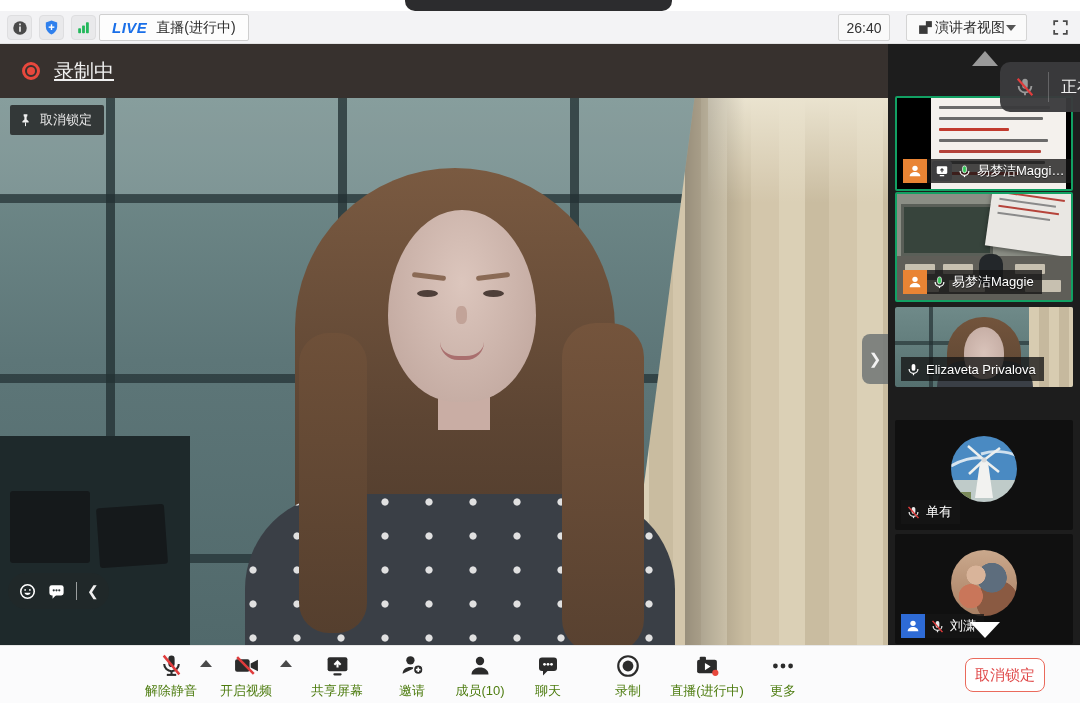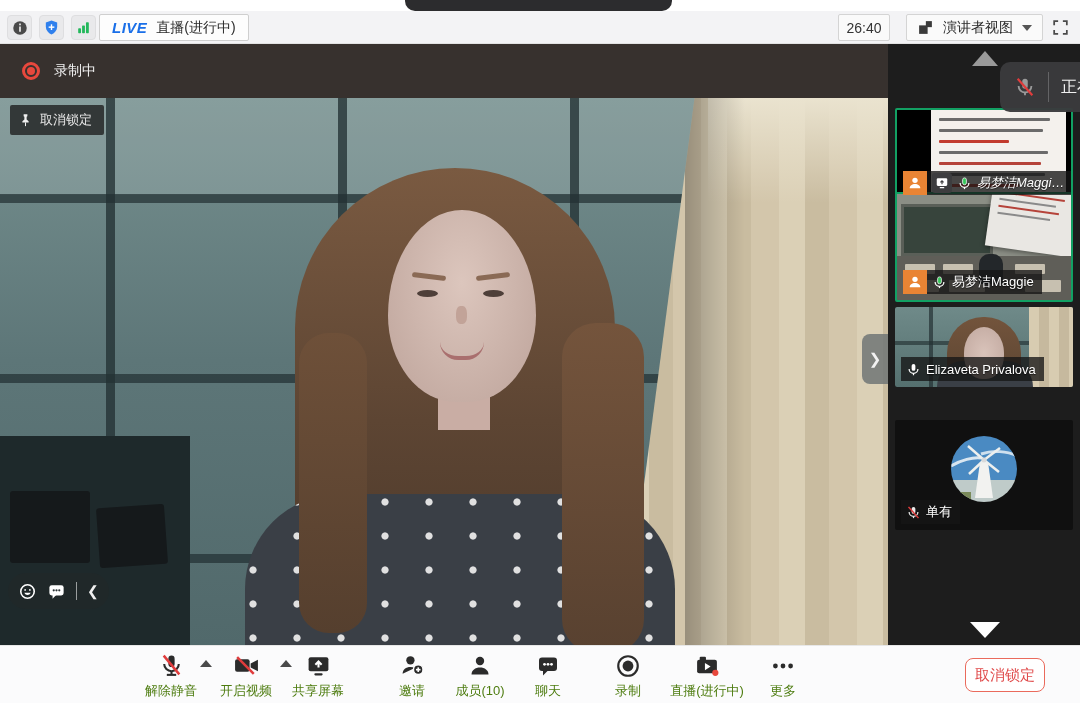--- a/index.html
+++ b/index.html
@@ -15,30 +15,30 @@
   .top-strip { left:0; top:0; width:1080px; height:11px; background:#ffffff; }
   .notch { left:405px; top:0; width:267px; height:11px; background:#2c2c2e; border-radius:0 0 10px 10px; }
 
   
   .top-bar { left:0; top:11px; width:1080px; height:33px; background:#f3f3f5; border-bottom:1px solid #e2e2e2; }
   .chip { position:absolute; top:4px; width:25px; height:25px; background:#e9e9eb; border:1px solid #dedee0; border-radius:4px; display:flex; align-items:center; justify-content:center; }
   .live-box { position:absolute; left:99px; top:3px; height:27px; padding:0 12px; background:#fdfdfd; border:1px solid #cfcfcf; border-radius:2px; display:flex; align-items:center; gap:9px; }
   .live-word { color:#1a6fe8; font-weight:bold; font-style:italic; font-size:15px; letter-spacing:.5px; }
   .live-status { color:#2b2b2b; font-size:14px; }
   .timer-box { position:absolute; left:838px; top:3px; width:52px; height:27px; background:#fafafa; border:1px solid #d4d4d4; border-radius:2px; display:flex; align-items:center; justify-content:center; font-size:14px; color:#333; }
-  .view-box { position:absolute; left:906px; top:3px; height:27px; padding:0 10px; background:#fafafa; border:1px solid #d4d4d4; border-radius:2px; display:flex; align-items:center; gap:9px; font-size:14px; color:#2b2b2b; }
+  .view-box { position:absolute; left:906px; top:3px; height:27px; padding:0 10px; background:#fafafa; border:1px solid #d4d4d4; border-radius:2px; display:flex; align-items:center; gap:1px; font-size:14px; color:#2b2b2b; }
   .caret-down { width:0; height:0; border-left:5px solid transparent; border-right:5px solid transparent; border-top:6px solid #555; }
   .fullscreen-chip { position:absolute; left:1048px; top:4px; width:25px; height:25px; display:flex; align-items:center; justify-content:center; }
 
   
   .stage { left:0; top:44px; width:888px; height:601px; background:#222; overflow:hidden; }
   .rec-banner { left:0; top:0; width:888px; height:54px; background:#37312e; display:flex; align-items:center; gap:14px; padding-left:22px; }
   .rec-dot { width:18px; height:18px; border:3px solid #e8483d; border-radius:50%; display:flex; align-items:center; justify-content:center; }
   .rec-dot::after { content:""; width:8px; height:8px; background:#e8483d; border-radius:50%; }
-  .rec-label { color:#f0f0f0; font-size:14px; }
+  .rec-label { color:#f0f0f0; font-size:20px;text-decoration:underline; }
 
   
   .video { left:0; top:54px; width:888px; height:547px; overflow:hidden; background:linear-gradient(180deg,#76908f 0%,#5d7678 48%,#51696b 100%); }
   .v-toplight { left:0; top:0; width:888px; height:97px; background:rgba(255,255,255,.13); }
   .gridline-v { top:0; width:9px; height:547px; background:rgba(35,49,51,.78); }
   .gridline-h { left:0; width:888px; height:9px; background:rgba(35,49,51,.72); }
   .desk-dark { left:0; top:338px; width:190px; height:209px; background:#1e292b; }
   .desk-block { background:#15191b; border-radius:3px; }
   .curtain { right:0; top:0; width:265px; height:547px;
     background:repeating-linear-gradient(90deg,#dbd0b6 0 26px,#c9bca0 26px 50px,#d3c6ab 50px 78px);
@@ -243,21 +243,21 @@
     <svg width="22" height="22" viewBox="0 0 24 24">
         <rect x="9" y="3" width="6" height="11" rx="3" fill="#9a9a9a"></rect>
         <path d="M5 11a7 7 0 0 0 14 0" fill="none" stroke="#9a9a9a" stroke-width="2"></path>
         <line x1="12" y1="18" x2="12" y2="21" stroke="#9a9a9a" stroke-width="2"></line>
         <line x1="4" y1="3" x2="20" y2="21" stroke="#e03c3c" stroke-width="2.4"></line>
       </svg>
     <span class="tt-divider"></span>
     <span class="tt-text">正在</span>
   </div>
 
-  <div class="abs thumb active" style="top:64px;height:95px;font-style:italic;">
+  <div class="abs thumb active" style="top:52px;height:95px;">
     <div class="slide">
       <div class="sline" style="width:92%;background:#6b6b6b;"></div>
       <div class="sline" style="width:86%;background:#6b6b6b;"></div>
       <div class="sline" style="width:58%;background:#c23b2e;"></div>
       <div class="sline" style="width:90%;background:#6b6b6b;"></div>
       <div class="sline" style="width:84%;background:#b5433a;"></div>
       <div class="sline" style="width:88%;background:#6b6b6b;"></div>
       <div class="sline" style="width:66%;background:#c23b2e;"></div>
     </div>
     <div class="namebar">
@@ -364,20 +364,40 @@
             <rect x="9" y="3" width="6" height="11" rx="3" fill="#e9e9e9"></rect>
             <path d="M5 11a7 7 0 0 0 14 0" fill="none" stroke="#e9e9e9" stroke-width="2"></path>
             <line x1="12" y1="18" x2="12" y2="21" stroke="#e9e9e9" stroke-width="2"></line>
             <line x1="4" y1="3" x2="20" y2="21" stroke="#e03c3c" stroke-width="2.4"></line>
           </svg>
         <span class="pname">单有</span>
       </span>
     </div>
   </div>
 
+  <div class="abs thumb" style="top:490px;height:110px;background:#101010;">
+    <div class="avatar-circle avatar5"></div>
+    <div class="namebar">
+      <span class="rolebadge blue">
+        <svg width="16" height="16" viewBox="0 0 24 24">
+            <circle cx="12" cy="8" r="4" fill="#fff"></circle>
+            <path d="M4 20c0-4 3.6-6.5 8-6.5s8 2.5 8 6.5z" fill="#fff"></path>
+          </svg>
+      </span>
+      <span class="namestrip">
+        <svg width="15" height="15" viewBox="0 0 24 24">
+            <rect x="9" y="3" width="6" height="11" rx="3" fill="#e9e9e9"></rect>
+            <path d="M5 11a7 7 0 0 0 14 0" fill="none" stroke="#e9e9e9" stroke-width="2"></path>
+            <line x1="12" y1="18" x2="12" y2="21" stroke="#e9e9e9" stroke-width="2"></line>
+            <line x1="4" y1="3" x2="20" y2="21" stroke="#e03c3c" stroke-width="2.4"></line>
+          </svg>
+        <span class="pname">刘潇</span>
+      </span>
+    </div>
+  </div>
 
   <div class="abs tri-down"></div>
 </div>
 
 <div class="abs toolbar">
 
   <div class="titem" style="left:131px;">
     <span class="ticon">
       <svg width="25" height="25" viewBox="0 0 24 24">
           <rect x="9" y="2.5" width="6" height="11" rx="3" fill="#2b2b2b"></rect>
@@ -396,21 +416,21 @@
       <svg width="27" height="25" viewBox="0 0 26 24">
           <rect x="2" y="6" width="14" height="12" rx="2" fill="#2b2b2b"></rect>
           <polygon points="17,10 24,6.5 24,17.5 17,14" fill="#2b2b2b"></polygon>
           <line x1="4" y1="4" x2="20" y2="20" stroke="#e03c3c" stroke-width="2.4"></line>
         </svg>
     </span>
     <span class="tlabel">开启视频</span>
   </div>
   <span class="caret-up" style="left:280px;"></span>
 
-  <div class="titem" style="left:278px;">
+  <div class="titem" style="left:297px;">
     <span class="ticon">
       <svg width="25" height="25" viewBox="0 0 24 24">
           <rect x="2.5" y="4" width="19" height="13.5" rx="2" fill="#2b2b2b"></rect>
           <path d="M12 14V8.6M9 11.2L12 8.2l3 3" stroke="#fff" stroke-width="2" fill="none"></path>
           <rect x="8" y="19.5" width="8" height="2" rx="1" fill="#2b2b2b"></rect>
         </svg>
     </span>
     <span class="tlabel">共享屏幕</span>
   </div>
 

